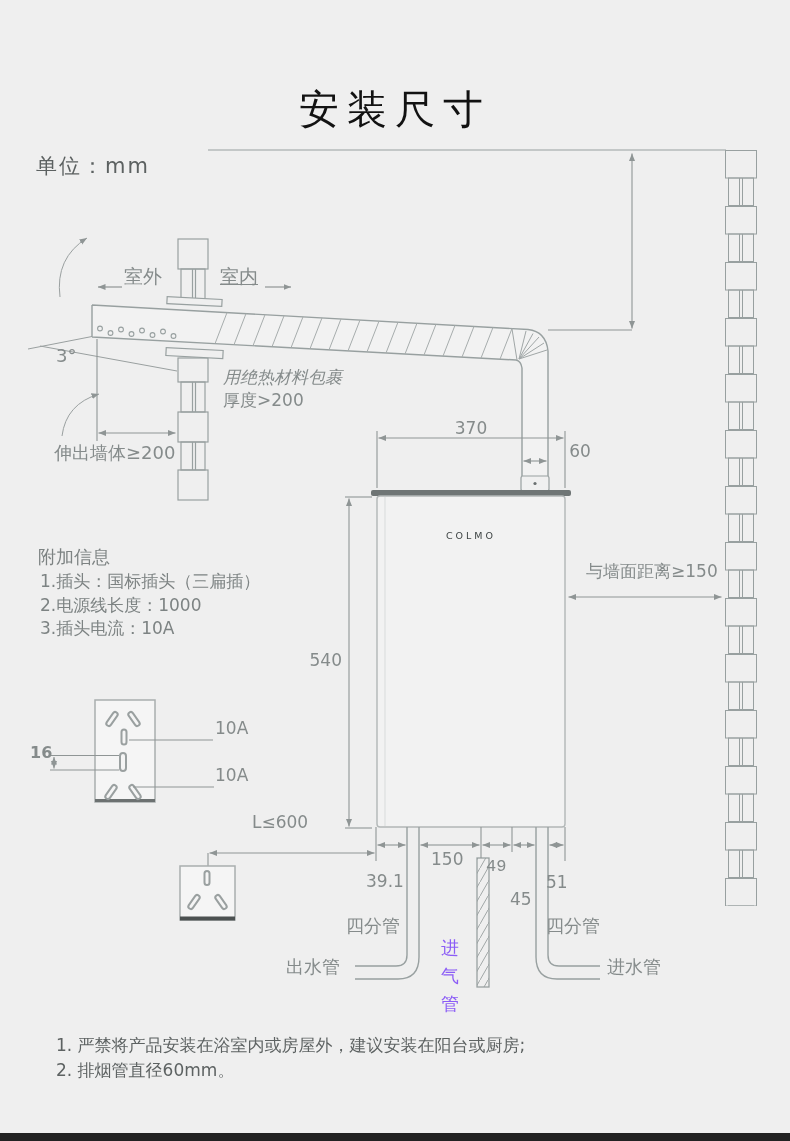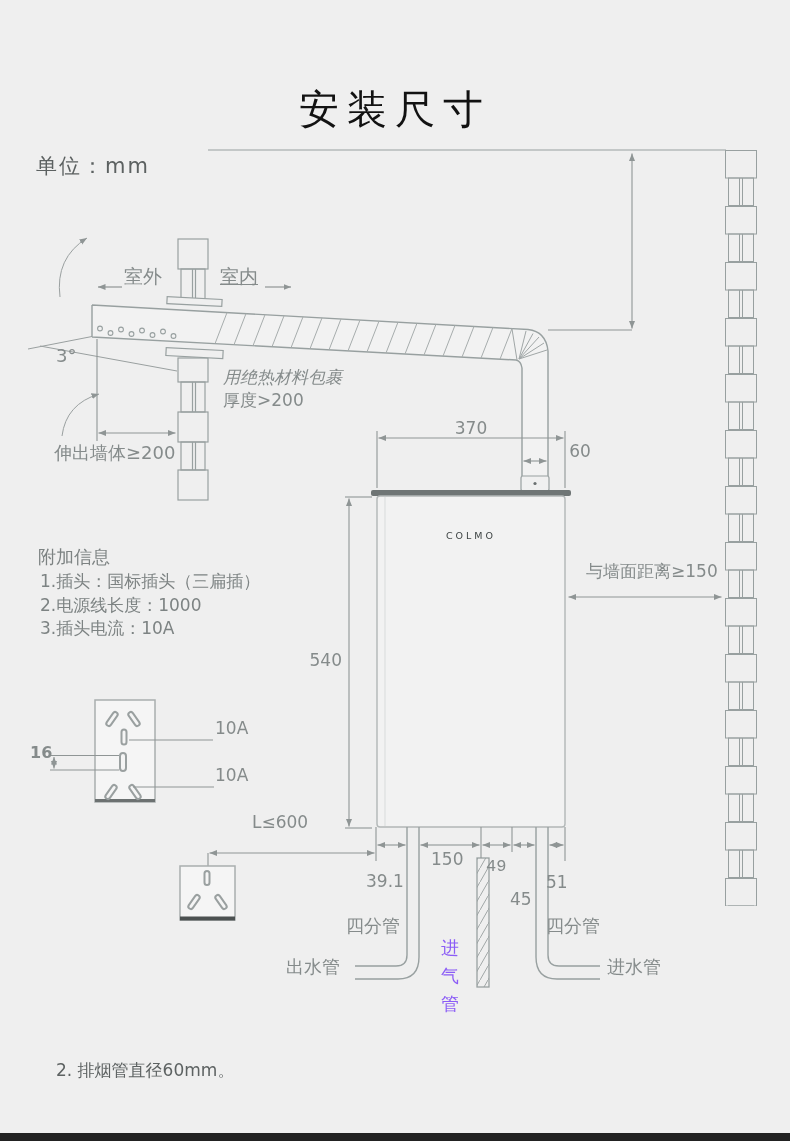--- a/index.html
+++ b/index.html
@@ -238,16 +238,17 @@
   <div class="lbl" style="left:486px;top:857px;font-family:Liberation Mono, monospace;">49</div>
   <div class="lbl" style="left:510px;top:854px;margin-top:36px;">45</div>
   <div class="lbl" style="left:546px;top:873px;">51</div>
 
   <div class="lbl" style="left:346px;top:916px;font-size:18px;">四分管</div>
   <div class="lbl" style="left:546px;top:916px;font-size:18px;">四分管</div>
   <div class="lbl" style="left:286px;top:957px;font-size:18px;">出水管</div>
   <div id="gaspipe-lbl" class="abs">进气管</div>
   <div class="lbl" style="left:607px;top:957px;font-size:18px;">进水管</div>
 
+  <div class="lbl dark" style="left:56px;top:1036px;">1. 严禁将产品安装在浴室内或房屋外，建议安装在阳台或厨房;</div>
   <div class="lbl dark" style="left:56px;top:1061px;">2. 排烟管直径60mm。</div>
 
   <div id="blackbar" class="abs"></div>
 </div>
 
 </body></html>

